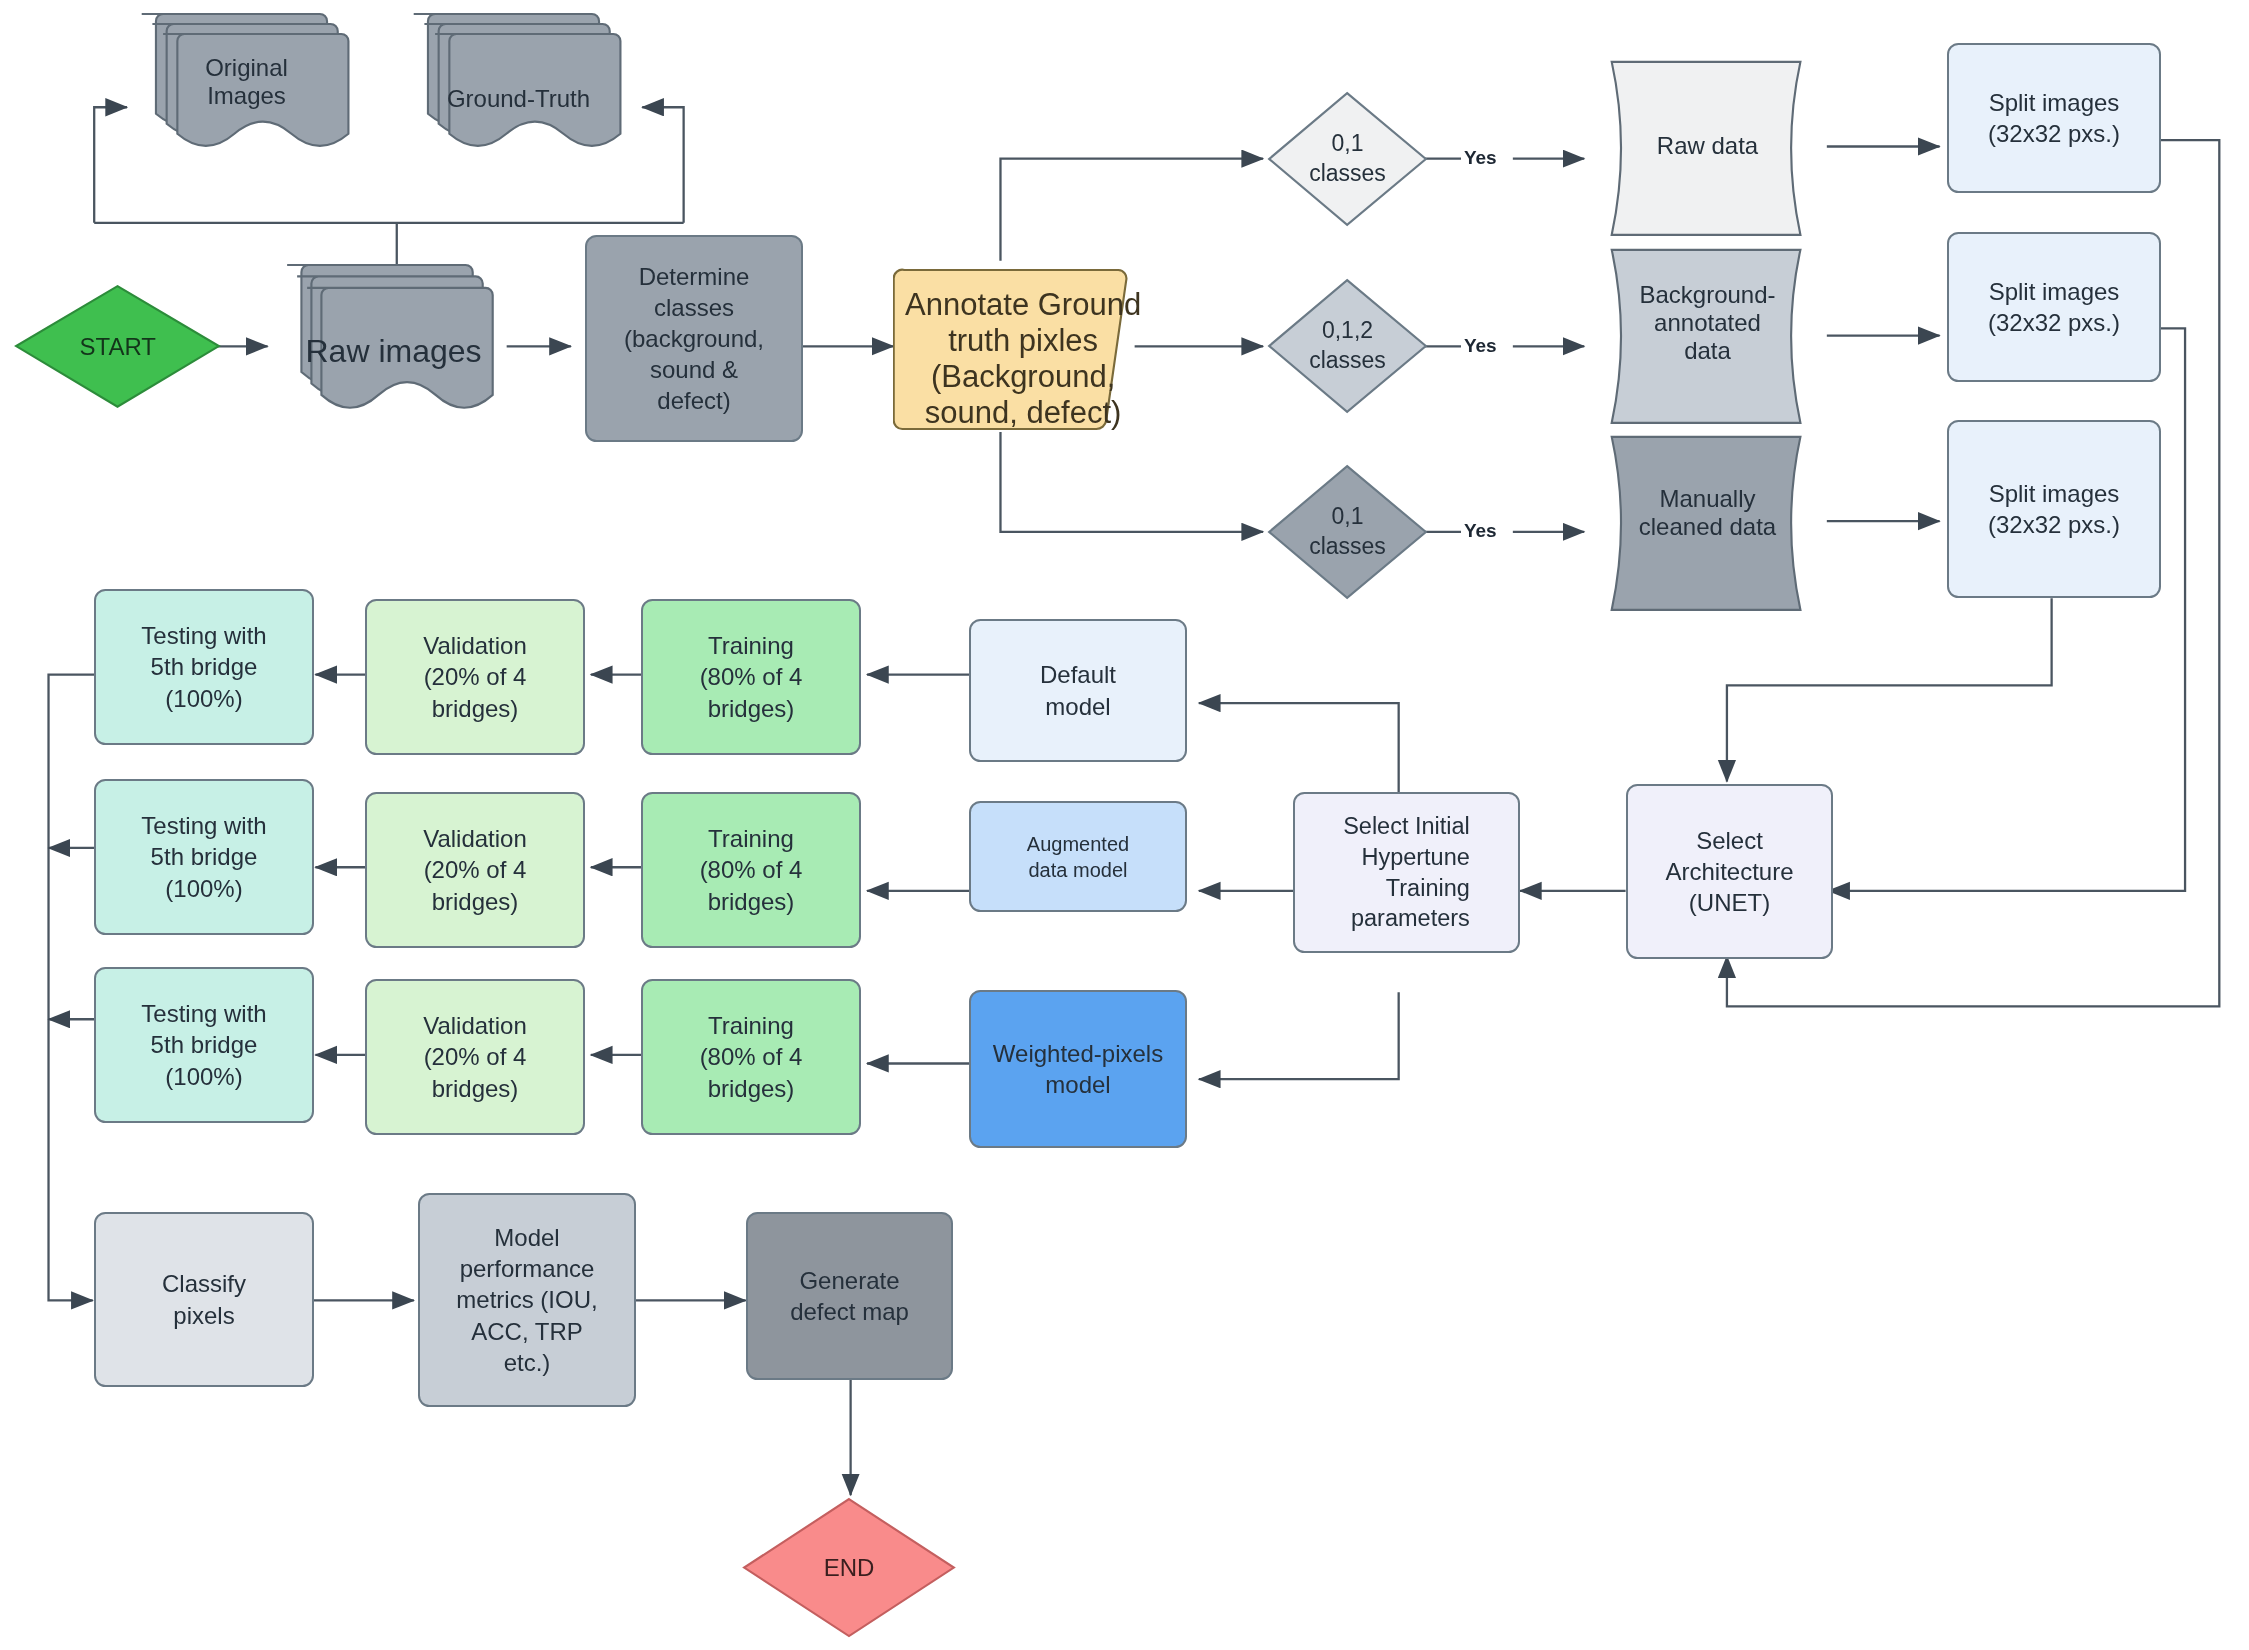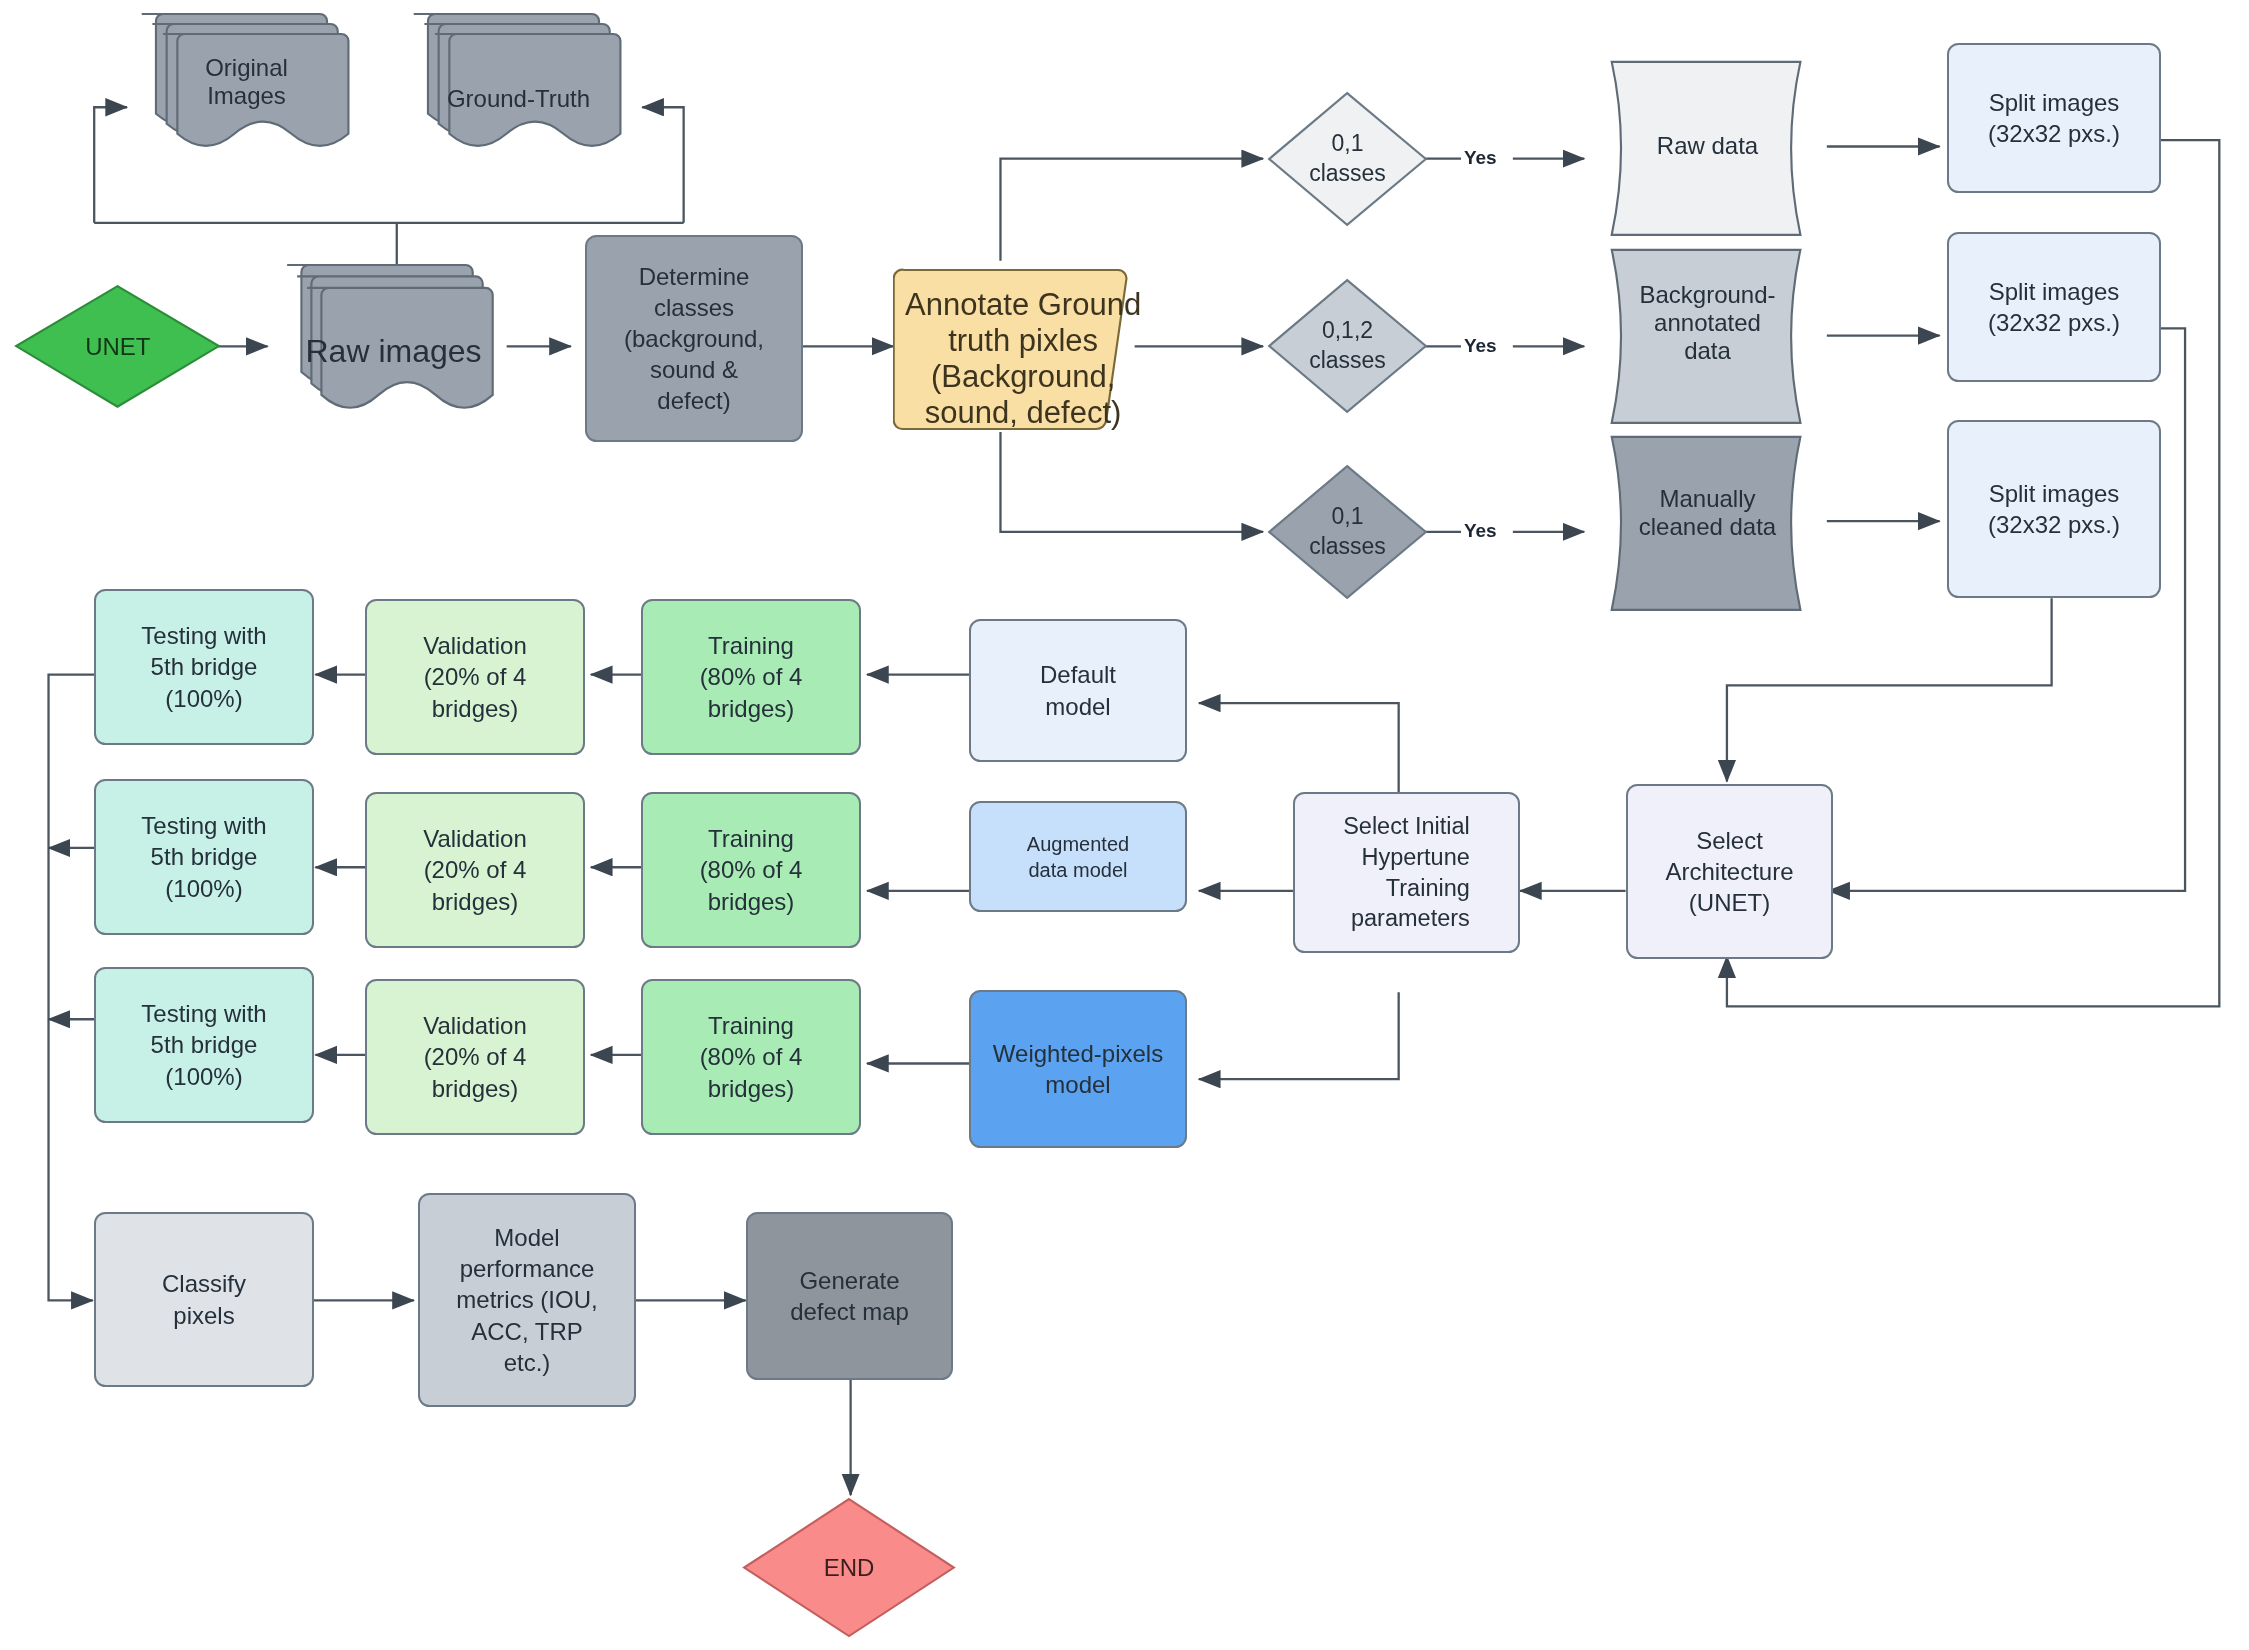--- a/index.html
+++ b/index.html
@@ -119,21 +119,21 @@
         <path d="M38,8 h250 a10,10 0 0 1 10,10 v130 q-40,34 -80,0 q-40,-34 -80,0 q-40,34 -80,0 v-130 a10,10 0 0 1 10,-10 z" transform="translate(0,20)"></path>
       </g>
     </svg>
     <div class="dtxt" style="left:0;top:71px;font-size:24px;">Ground-Truth</div>
   </div>
 
   <div class="node diamond" style="left:14.3px;top:284px;width:207px;height:125px;">
     <svg class="dshape" viewBox="0 0 290 175" preserveAspectRatio="none">
       <polygon points="145,3 287,87 145,172 3,87" fill="#3fbf4f" stroke="#2c8c3a" stroke-width="3"></polygon>
     </svg>
-    <div class="dtext" style="font-size:24px;color:#13351a;">UNET</div>
+    <div class="dtext" style="font-size:24px;color:#13351a;">START</div>
   </div>
 
   <div class="docstack" style="left:280px;top:255px;width:227px;height:164px;">
     <svg viewBox="0 0 318 230" preserveAspectRatio="none">
       <g fill="#9aa3ad" stroke="#5f6b76" stroke-width="3">
         <path d="M38,8 h250 a10,10 0 0 1 10,10 v140 q-40,36 -80,0 q-40,-36 -80,0 q-40,36 -80,0 v-140 a10,10 0 0 1 10,-10 z" transform="translate(-28,6)"></path>
         <path d="M38,8 h250 a10,10 0 0 1 10,10 v140 q-40,36 -80,0 q-40,-36 -80,0 q-40,36 -80,0 v-140 a10,10 0 0 1 10,-10 z" transform="translate(-14,22)"></path>
         <path d="M38,8 h250 a10,10 0 0 1 10,10 v140 q-40,36 -80,0 q-40,-36 -80,0 q-40,36 -80,0 v-140 a10,10 0 0 1 10,-10 z" transform="translate(0,38)"></path>
       </g>
     </svg>

